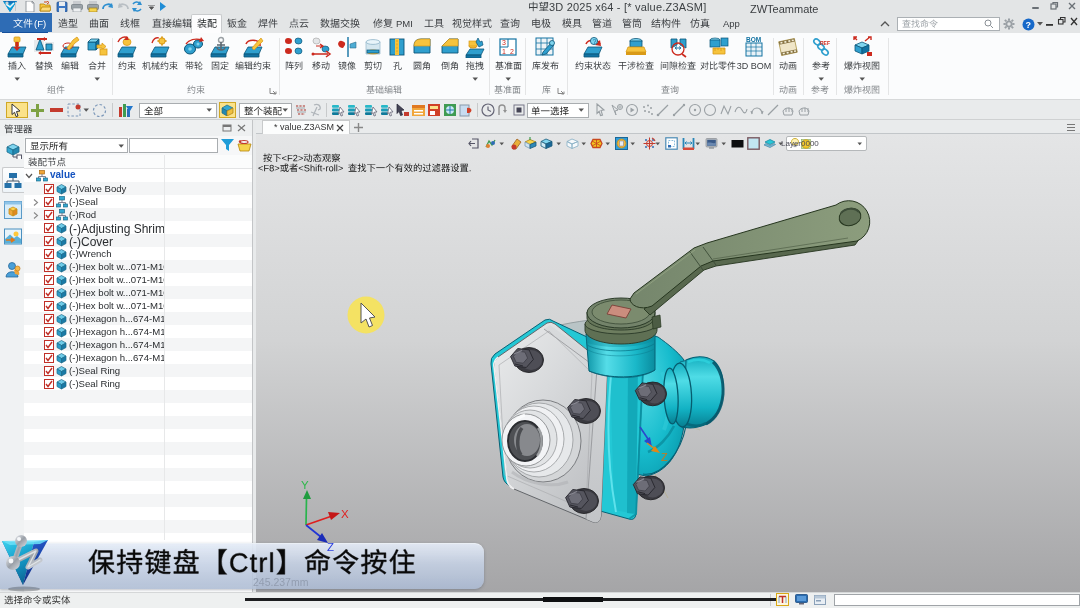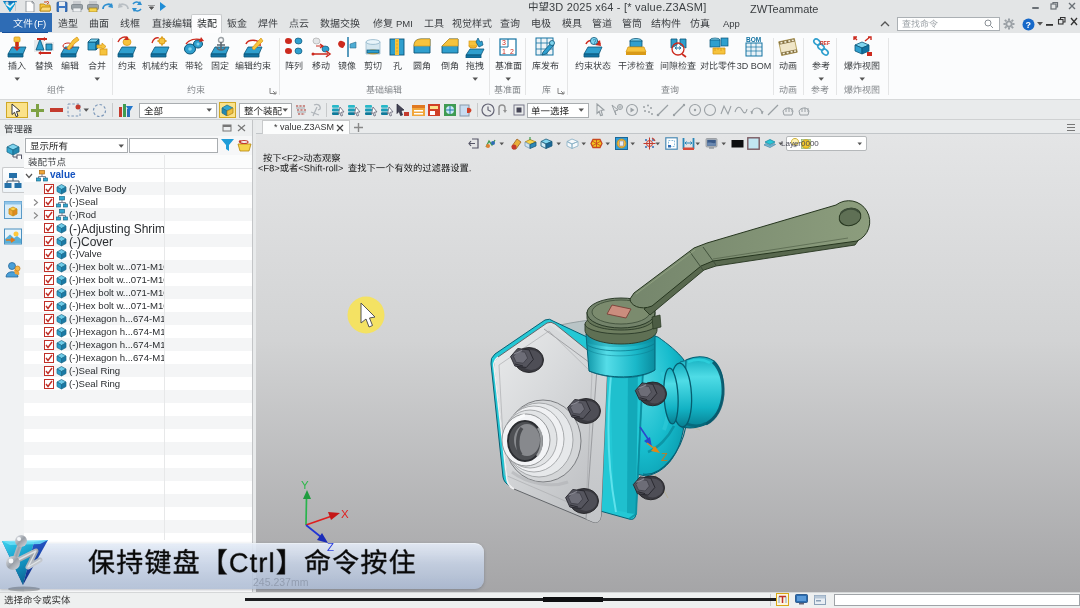--- a/index.html
+++ b/index.html
@@ -1075,21 +1075,21 @@
     <div class="lat" style="left:69px;top:234.5px;width:95px;font-size:12px;color:#2a2d30;overflow:hidden">(-)Cover</div>
     <svg class="a" style="left:44px;top:248.5px" width="10" height="10">
       <rect x="0.5" y="0.5" width="9" height="9" fill="#fff" stroke="#c03028" stroke-width="1"></rect>
       <path d="M2,5 L4,7.5 L8,2" stroke="#c03028" stroke-width="1.4" fill="none"></path>
     </svg>
     <svg class="a" style="left:56px;top:248px" width="12" height="12">
       <path d="M1,4 L5.5,1.5 L10,4 L5.5,6.5 Z" fill="#6ecbe8" stroke="#1b6a8a" stroke-width="0.7"></path>
       <path d="M1,4 L1,8.5 L5.5,11 L5.5,6.5 Z" fill="#2d9cc8" stroke="#1b6a8a" stroke-width="0.7"></path>
       <path d="M10,4 L10,8.5 L5.5,11 L5.5,6.5 Z" fill="#1a7aa6" stroke="#1b6a8a" stroke-width="0.7"></path>
     </svg>
-    <div class="lat" style="left:69px;top:247.5px;width:95px;font-size:9.6px;color:#2a2d30;overflow:hidden">(-)Valve</div>
+    <div class="lat" style="left:69px;top:247.5px;width:95px;font-size:9.6px;color:#2a2d30;overflow:hidden">(-)Wrench</div>
     <svg class="a" style="left:44px;top:261.5px" width="10" height="10">
       <rect x="0.5" y="0.5" width="9" height="9" fill="#fff" stroke="#c03028" stroke-width="1"></rect>
       <path d="M2,5 L4,7.5 L8,2" stroke="#c03028" stroke-width="1.4" fill="none"></path>
     </svg>
     <svg class="a" style="left:56px;top:261px" width="12" height="12">
       <path d="M1,4 L5.5,1.5 L10,4 L5.5,6.5 Z" fill="#6ecbe8" stroke="#1b6a8a" stroke-width="0.7"></path>
       <path d="M1,4 L1,8.5 L5.5,11 L5.5,6.5 Z" fill="#2d9cc8" stroke="#1b6a8a" stroke-width="0.7"></path>
       <path d="M10,4 L10,8.5 L5.5,11 L5.5,6.5 Z" fill="#1a7aa6" stroke="#1b6a8a" stroke-width="0.7"></path>
     </svg>
     <div class="lat" style="left:69px;top:260.5px;width:95px;font-size:9.6px;color:#2a2d30;overflow:hidden">(-)Hex bolt w...071-M10</div>

